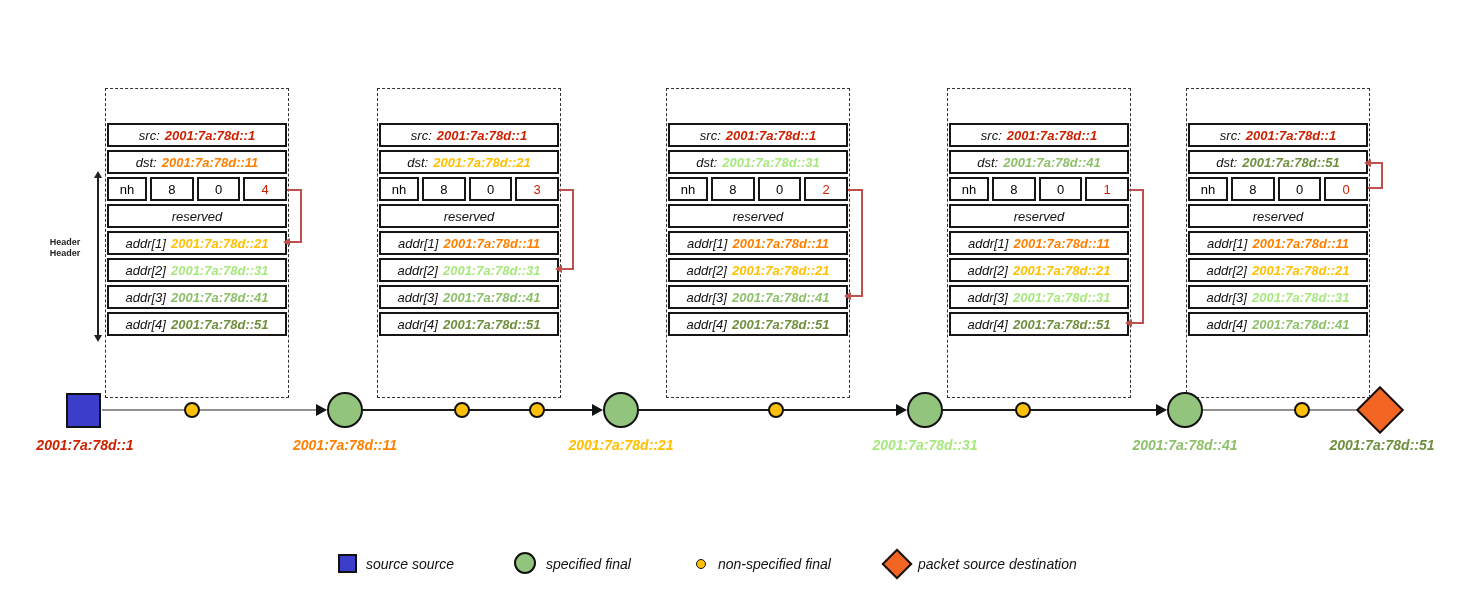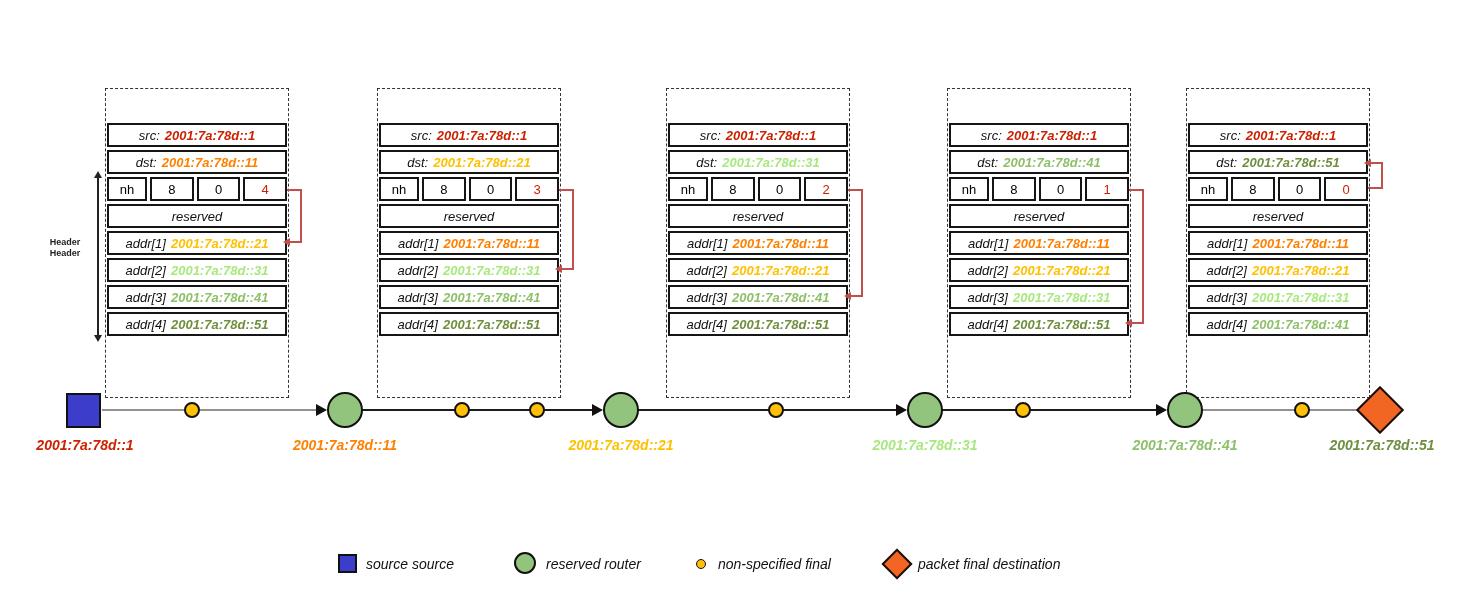--- a/index.html
+++ b/index.html
@@ -320,22 +320,22 @@
     <div class="plabel" style="left: 840px; color: rgb(168, 232, 127);">2001:7a:78d::31</div>
     <div class="plabel" style="left: 1100px; color: rgb(142, 192, 106);">2001:7a:78d::41</div>
     <div class="plabel" style="left: 1297px; color: rgb(111, 143, 63);">2001:7a:78d::51</div>
   </div>
 
   <div>
     <div class="sw square" style="background: rgb(61, 61, 204);"></div>
     <div class="legend-text" style="left:366px">source source</div>
 
     <div class="sw circle" style="background: rgb(147, 196, 125);"></div>
-    <div class="legend-text" style="left:546px">reserved router</div>
+    <div class="legend-text" style="left:546px">specified final</div>
 
     <div class="sw dot" style="background: rgb(255, 193, 7);"></div>
     <div class="legend-text" style="left:718px">non-specified final</div>
 
     <div class="sw diamond" style="background: rgb(242, 101, 34);"></div>
-    <div class="legend-text" style="left:918px">packet final destination</div>
+    <div class="legend-text" style="left:918px">packet source destination</div>
   </div>
 
 </div>
 
 </body></html>

